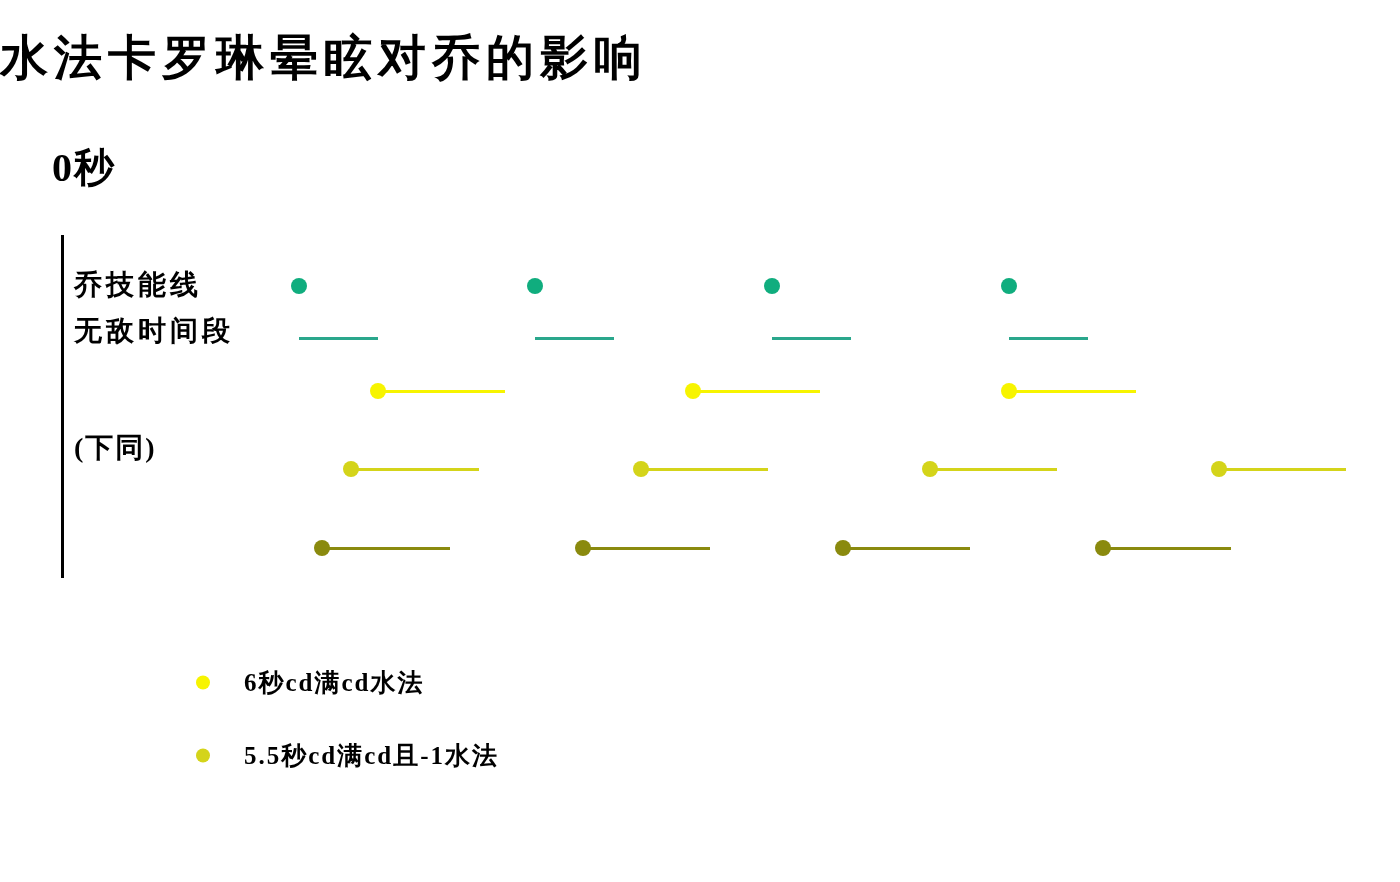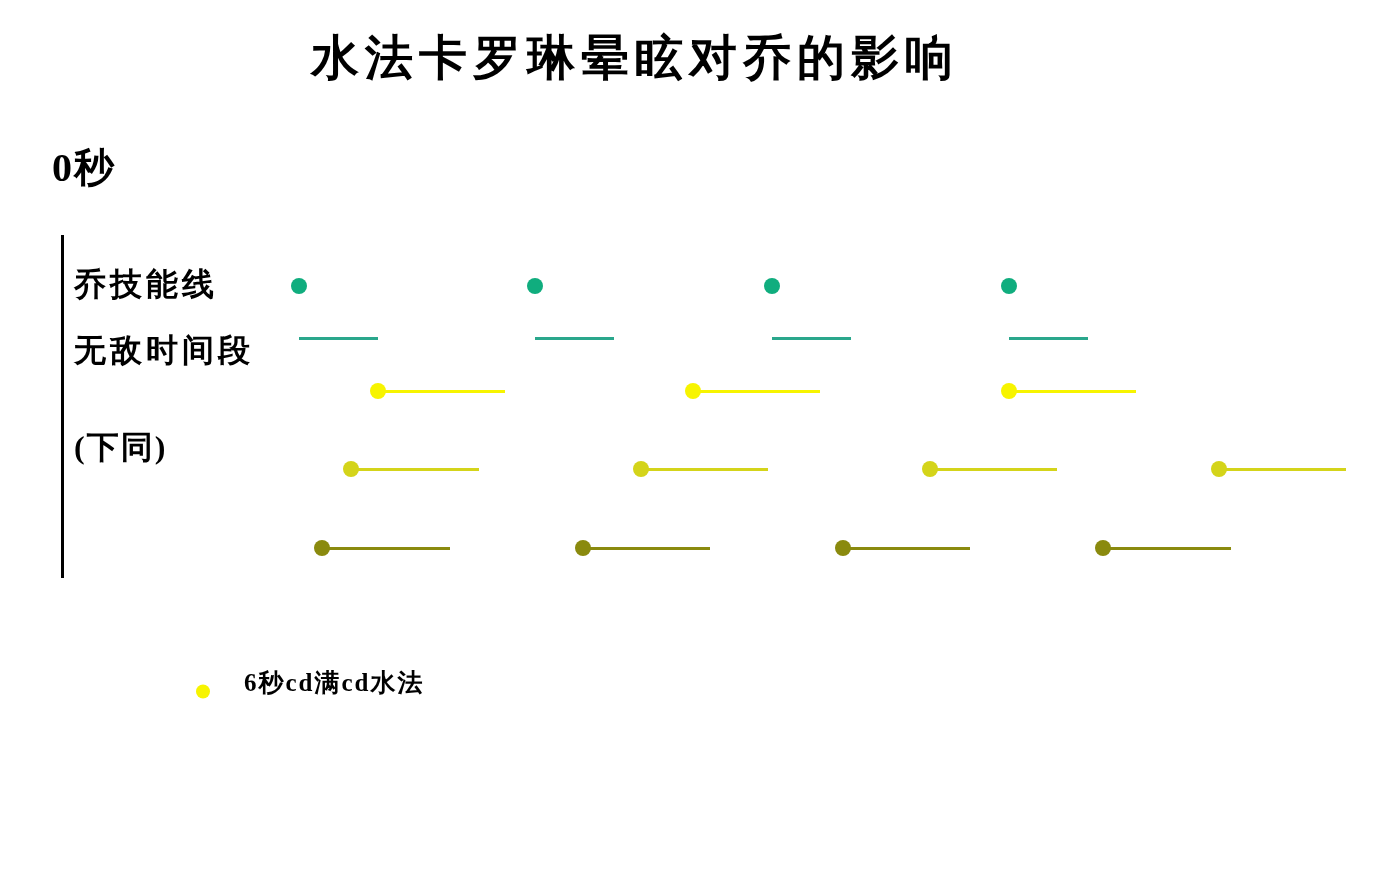--- a/index.html
+++ b/index.html
@@ -1,41 +1,41 @@
 <!DOCTYPE html>
 <html><head>
 <meta charset="utf-8">
 <style>
   html,body{margin:0;padding:0;background:#ffffff;}
   .canvas{
     position:relative;width:1400px;height:882px;background:#ffffff;overflow:hidden;
     font-family:"Liberation Serif","DejaVu Serif",serif;color:#000;
   }
   .chart-title{
-    position:absolute;left:0;top:26px;width:1270px;text-align:center;
+    position:absolute;left:0;top:26px;width:1270px;
     font-size:48px;font-weight:bold;letter-spacing:6px;white-space:nowrap;
   }
   .origin-label{
     position:absolute;left:52px;top:140px;font-size:40px;font-weight:bold;letter-spacing:2px;
   }
   .axis-line{
     position:absolute;left:61px;top:235px;width:3px;height:343px;background:#000;
   }
   .row-label{
     position:absolute;left:74px;transform:translateY(-50%);
-    font-size:32px;font-weight:bold;letter-spacing:4px;white-space:nowrap;
+    font-size:28px;font-weight:bold;letter-spacing:4px;white-space:nowrap;
   }
   .row-label.l1{top:285px;}
-  .row-label.l2{top:331px;margin-top:20px;}
+  .row-label.l2{top:331px;}
   .row-label.l3{top:391px;}
   .row-label.l4{top:448px;letter-spacing:2px;}
   .mark-dot{position:absolute;border-radius:50%;}
   .mark-line{position:absolute;}
   .legend{position:absolute;left:196px;top:0;width:600px;height:882px;pointer-events:none;}
-  .legend-item{position:absolute;left:0;transform:translateY(-50%);display:flex;align-items:flex-end;}
+  .legend-item{position:absolute;left:0;transform:translateY(-50%);display:flex;align-items:center;}
   .legend-dot{width:14px;height:14px;border-radius:50%;flex:0 0 auto;}
   .legend-text{margin-left:34px;font-size:25px;font-weight:bold;letter-spacing:2px;white-space:nowrap;}
 </style>
 </head>
 <body>
 
 <div class="canvas">
 
   <div class="chart-title">水法卡罗琳晕眩对乔的影响</div>
 
@@ -78,15 +78,19 @@
       <div class="mark-dot" style="left: 835.11px; top: 540px; width: 16px; height: 16px; background: rgb(138, 138, 14);"></div>
       <div class="mark-line" style="left: 1103.48px; top: 546.5px; width: 127.292px; height: 3px; background: rgb(138, 138, 14);"></div>
       <div class="mark-dot" style="left: 1095.48px; top: 540px; width: 16px; height: 16px; background: rgb(138, 138, 14);"></div>
     </div>
 
   <div class="legend" id="legend">
       <div class="legend-item" style="top: 682px;">
         <span class="legend-dot" style="background: rgb(247, 244, 0);"></span>
         <span class="legend-text">6秒cd满cd水法</span>
       </div>
+      <div class="legend-item" style="top: 755px;">
+        <span class="legend-dot" style="background: rgb(212, 212, 26);"></span>
+        <span class="legend-text">5.5秒cd满cd且-1水法</span>
+      </div>
     </div>
 
 </div>
 
 </body></html>

